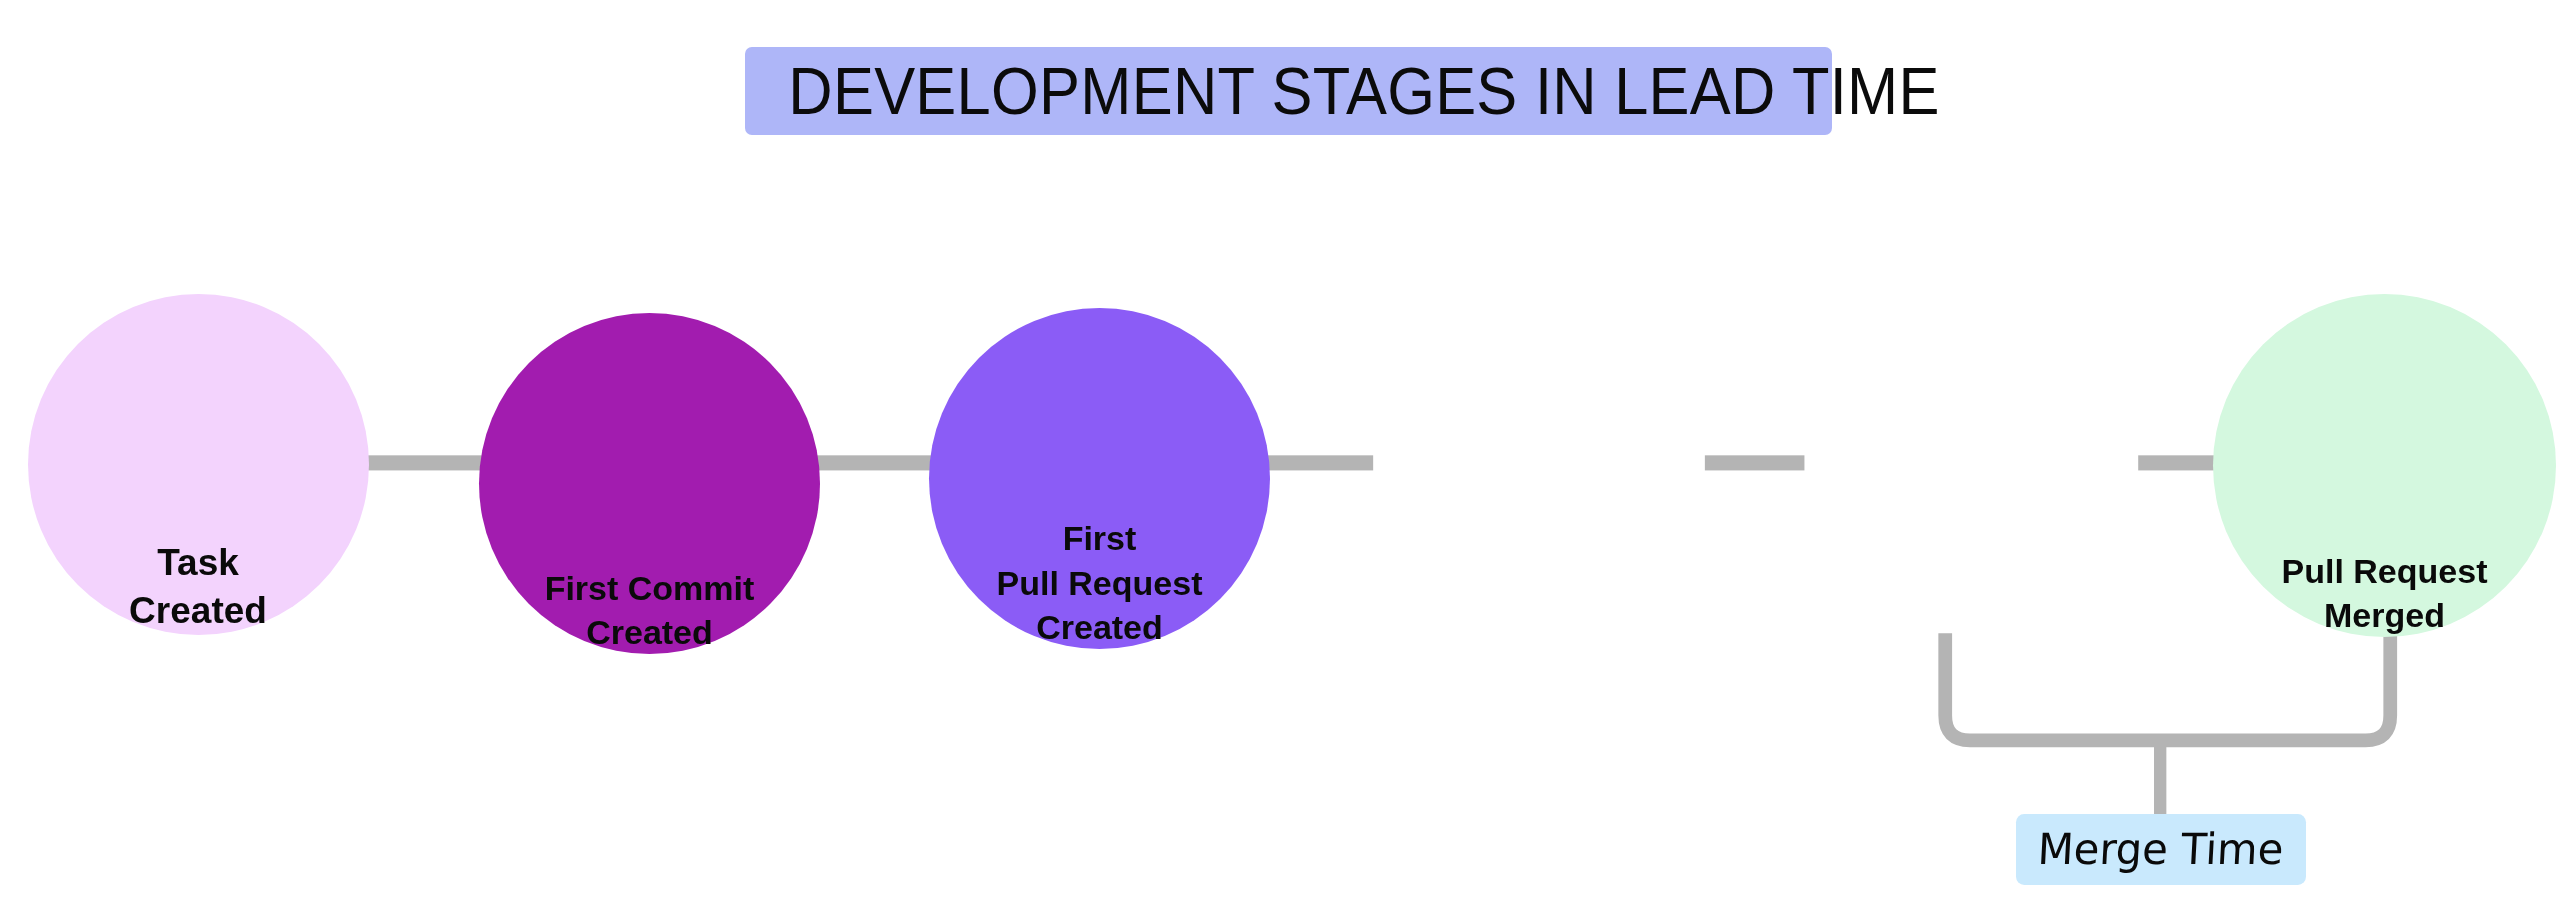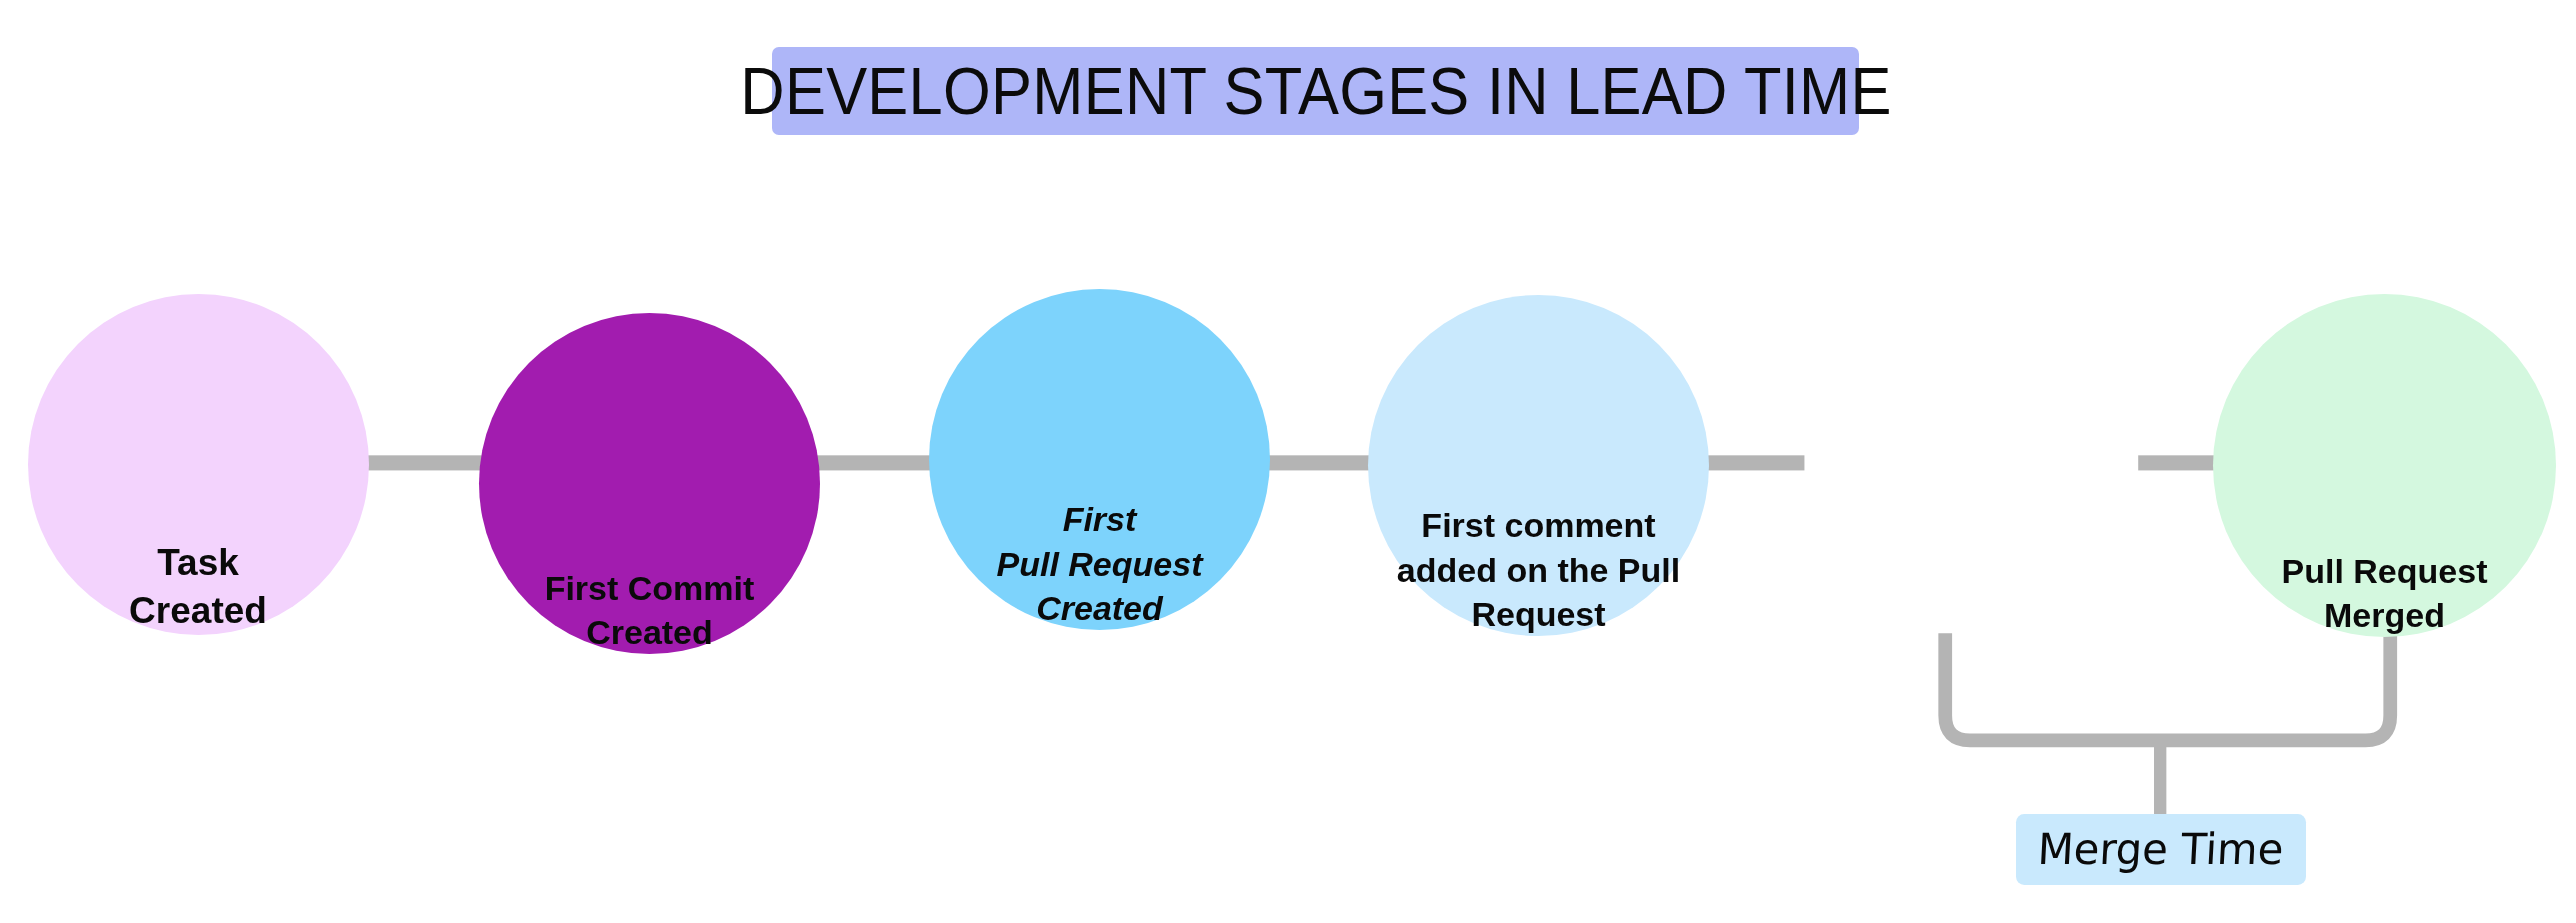--- a/index.html
+++ b/index.html
@@ -20,29 +20,29 @@
     position: absolute;
     left: 0;
     top: 0;
     width: 2576px;
     height: 923px;
   }
 
   
   .title-banner {
     position: absolute;
-    left: 772px;
+    left: 745px;
     top: 47px;
     width: 1087px;
     height: 88px;
     background: #aeb6f8;
     border-radius: 6.9px;
     display: flex;
     align-items: center;
-    justify-content: center;
+    justify-content: flex-start;
     box-sizing: border-box;
   }
   .title-text {
     font-family: "Liberation Sans Narrow", "Liberation Sans", sans-serif;
     font-size: 66px;
     font-weight: 400;
     letter-spacing: 0.3px;
     color: #0b0b0b;
     line-height: 1;
     white-space: nowrap;
@@ -72,21 +72,21 @@
     text-align: center;
     font-weight: 700;
     color: #0a0a0a;
     line-height: 1.30;
     white-space: pre-line;
     width: 118%;
   }
 
   .node.n0 { left: 27.5px;   top: 294px; width: 341px; height: 341px; background: #f3d3fd; }
   .node.n1 { left: 479px;  top: 313px; width: 341px; height: 341px; background: #a21caf; }
-  .node.n2 { left: 929px; top: 289px; width: 341px; height: 341px; background: #7dd3fc; font-style: italic; }
+  .node.n2 { left: 929px; top: 308px; width: 341px; height: 341px; background: #8b5cf6; }
   .node.n3 { left: 1368px; top: 295px; width: 341px; height: 341px; background: #c9e9fd; }
   .node.n4 { left: 1800px; top: 294px; width: 343px; height: 343px; background: #c9e9fd; }
   .node.n5 { left: 2213px; top: 294px; width: 343px; height: 343px; background: #d4f8df; }
 
   .node.n0 .node-label { font-size: 37px; }
   .node.n1 .node-label { font-size: 34px; }
   .node.n2 .node-label { font-size: 34px; }
   .node.n3 .node-label { font-size: 34px; }
   .node.n4 .node-label { font-size: 34px; }
   .node.n5 .node-label { font-size: 34px; }
@@ -145,25 +145,20 @@
   </div>
   <div class="node n1">
     <span class="node-label">First Commit
 Created</span>
   </div>
   <div class="node n2">
     <span class="node-label">First
 Pull Request
 Created</span>
   </div>
-  <div class="node n3">
-    <span class="node-label">First comment
-added on the Pull
-Request</span>
-  </div>
   <div class="node n5">
     <span class="node-label">Pull Request
 Merged</span>
   </div>
 
   <div class="callout">
     <span class="callout-text">Merge Time</span>
   </div>
 
 </div>

